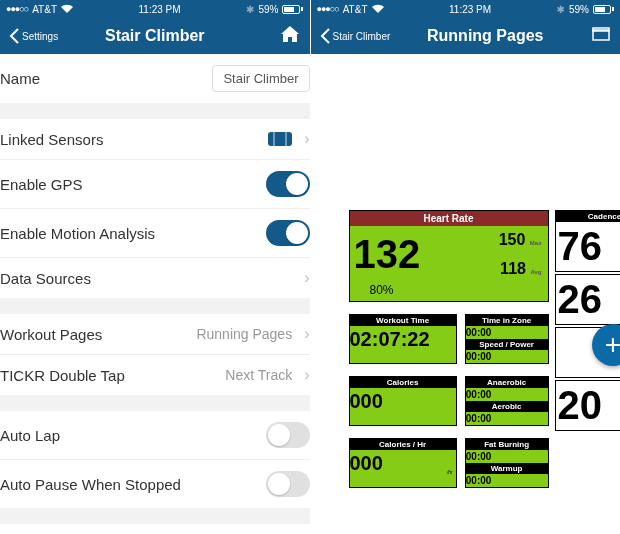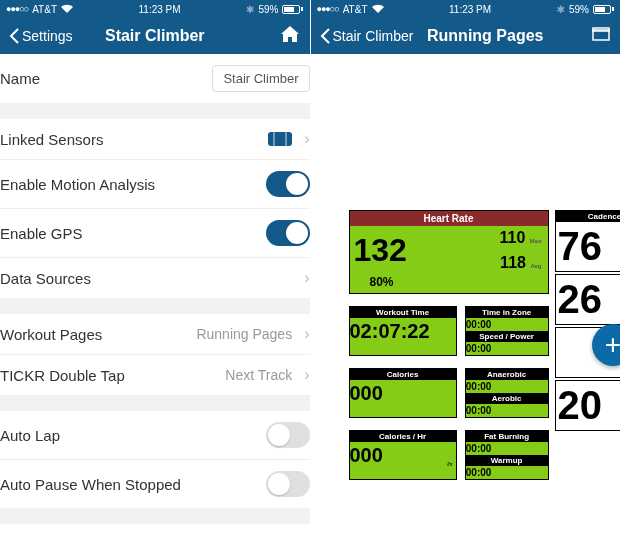--- a/index.html
+++ b/index.html
@@ -4,21 +4,21 @@
 <style>
   * { box-sizing: border-box; margin: 0; padding: 0; font-family: -apple-system, Helvetica, Arial, sans-serif; }
   body { background: #fff; width: 620px; height: 534px; overflow: hidden; display: flex; }
   .phone { flex: 1; min-width: 0; position: relative; background: #fff; }
   .phone-left { border-right: 1px solid #fff; background: #f2f2f2; }
   .status-bar { height: 18px; background: #13598a; color: #fff; display: flex; align-items: center; justify-content: space-between; font-size: 10px; padding: 0 6px; }
   .status-left, .status-right { display: flex; align-items: center; gap: 4px; }
   .dots { letter-spacing: -1px; font-size: 9px; }
   .nav-bar { height: 36px; background: #13598a; color: #fff; display: flex; align-items: center; padding: 0 8px; position: relative; }
   .nav-title { position: absolute; left: 0; right: 0; text-align: center; font-size: 16px; font-weight: 600; pointer-events: none; }
-  .nav-back { display: flex; align-items: center; font-size: 14px; gap: 2px; z-index: 1; }
+  .nav-back { display: flex; align-items: center; font-size: 10px; gap: 2px; z-index: 1; }
   .nav-back svg { width: 12px; height: 16px; }
   .nav-home { position: absolute; right: 10px; z-index: 1; }
   .nav-folder { position: absolute; right: 10px; z-index: 1; }
 
   .content { background: #f2f2f2; height: calc(100% - 54px); overflow: hidden; }
   .row { background: #fff; display: flex; align-items: center; justify-content: space-between; padding: 11px 0; font-size: 15px; color: #333; }
   .row + .row { border-top: 1px solid #eee; }
   .section-gap { height: 16px; background: #f2f2f2; }
   .row-value { color: #999; font-size: 14px; display: flex; align-items: center; gap: 6px; }
   .chev { color: #c0c0c0; font-size: 16px; margin-left: 6px; }
@@ -37,24 +37,24 @@
   .sensor-icon::after { right: 5px; }
 
   
   .preview-area { background: #fff; height: calc(100% - 54px); position: relative; overflow: hidden; padding-top: 100px; }
   .page-main { position: absolute; left: 38px; top: 156px; width: 200px; background: #fff; }
   .page-side { position: absolute; left: 244px; top: 156px; width: 100px; background: #fff; }
   .tile { border: 1px solid #000; margin-bottom: 12px; background: #84cc16; }
   .tile-hdr { background: #000; color: #fff; font-size: 8px; font-weight: 600; text-align: center; padding: 1px 0; }
   .tile-hdr.red { background: #8a2a2a; font-size: 10px; padding: 2px 0; }
   .hr-block { display: flex; }
-  .hr-main { flex: 2; font-size: 32px; font-weight: 800; padding: 6px 4px; }
+  .hr-main { flex: 2; font-size: 40px; font-weight: 800; padding: 6px 4px; }
   .hr-side { flex: 1; display: flex; flex-direction: column; justify-content: space-around; font-size: 16px; font-weight: 700; text-align: right; padding-right: 6px; }
   .hr-sub { font-size: 6px; color: #555; }
-  .hr-pct { font-size: 12px; font-weight: 700; padding: 0 0 4px 20px; }
+  .hr-pct { font-size: 12px; font-weight: 400; padding: 0 0 4px 20px; }
   .wt-row { display: flex; gap: 8px; }
   .wt-row .tile { flex: 1; }
   .big-val { font-size: 20px; font-weight: 800; padding: 2px 0; position: relative; }
   .small-val { font-size: 10px; font-weight: 700; padding: 1px 0; position: relative; }
   .unit { position: absolute; right: 3px; bottom: 2px; font-size: 5px; font-weight: 400; font-style: italic; }
 
   .side-tile { border: 1px solid #000; margin-bottom: 2px; background: #fff; overflow: hidden; }
   .side-hdr { background: #000; color: #fff; font-size: 8px; text-align: center; padding: 1px 0; font-weight: 600; }
   .side-val { font-size: 40px; font-weight: 800; text-align: left; padding: 2px 0 2px 2px; white-space: nowrap; }
 
@@ -113,25 +113,25 @@
     </div>
     <div class="section-gap"></div>
     <div class="row">
       <span>Linked Sensors</span>
       <span class="row-value">
           <span class="sensor-icon"></span>
           <span class="chev">›</span>
         </span>
     </div>
     <div class="row">
+      <span>Enable GPS</span>
+      <span class="toggle on"></span>
+    </div>
+    <div class="row">
       <span>Enable Motion Analysis</span>
-      <span class="toggle on"></span>
-    </div>
-    <div class="row">
-      <span>Enable GPS</span>
       <span class="toggle on"></span>
     </div>
     <div class="row">
       <span>Data Sources</span>
       <span class="chev">›</span>
     </div>
     <div class="section-gap"></div>
     <div class="row">
       <span>Workout Pages</span>
       <span class="row-value">
@@ -202,21 +202,21 @@
   </div>
 
   <div class="preview-area">
 
     <div class="page-main">
       <div class="tile">
         <div class="tile-hdr red">Heart Rate</div>
         <div class="hr-block">
           <div class="hr-main">132</div>
           <div class="hr-side">
-            <div><span>110</span> <span class="hr-sub">Max</span></div>
+            <div><span>150</span> <span class="hr-sub">Max</span></div>
             <div><span>118</span> <span class="hr-sub">Avg</span></div>
           </div>
         </div>
         <div class="hr-pct">80%</div>
       </div>
       <div class="wt-row">
         <div class="tile" style="flex:1.3">
           <div class="tile-hdr">Workout Time</div>
           <div class="big-val">02:07:22</div>
         </div>

